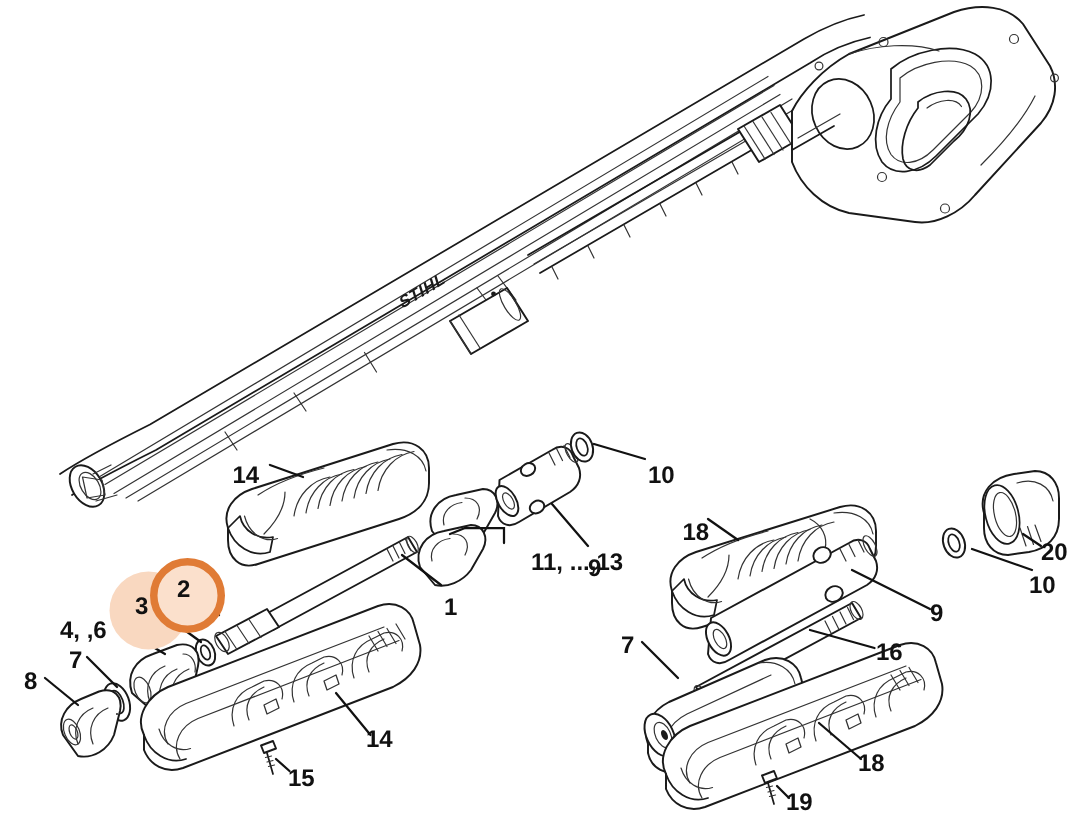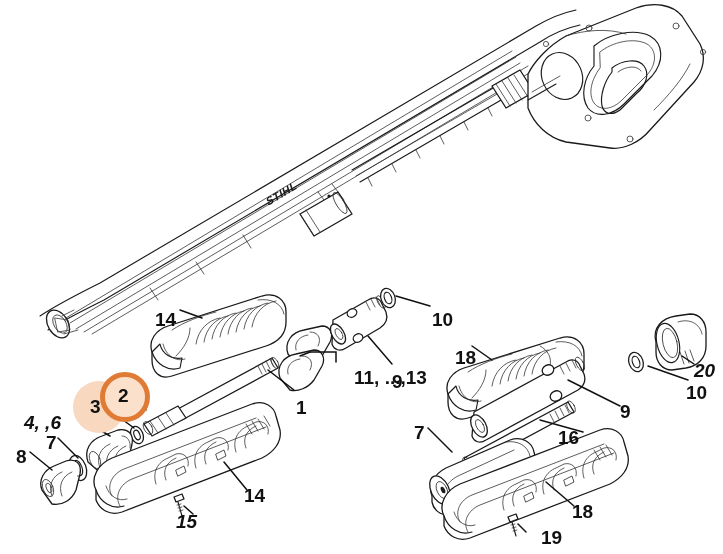--- a/index.html
+++ b/index.html
@@ -21,21 +21,21 @@
     position: absolute;
     left: 0;
     top: 0;
     width: 723px;
     height: 554px;
   }
   .callout {
     position: absolute;
     font-family: "Liberation Sans", sans-serif;
     font-weight: bold;
-    font-size: 19px;
+    font-size: 16px;
     color: #111111;
     line-height: 1;
     white-space: nowrap;
     user-select: none;
   }
   .hl-ring {
     position: absolute;
     border-radius: 50%;
     box-sizing: border-box;
   }
@@ -422,27 +422,27 @@
   <div class="hl-ring" id="target-ring" style="left:100px; top:372px; width:50px; height:50px;
               border:5px solid #e07b35; background:#fbe0cc;"></div>
 
   <span class="callout" style="left:155px; top:310px;">14</span>
   <span class="callout" style="left:432px; top:310px;">10</span>
   <span class="callout" style="left:392px; top:372px;">9</span>
   <span class="callout" style="left:296px; top:398px;">1</span>
   <span class="callout" style="left:354px; top:368px;">11, ...,13</span>
   <span class="callout" style="left:455px; top:348px;">18</span>
   <span class="callout" style="left:686px; top:383px;">10</span>
-  <span class="callout" style="left:694px; top:361px;font-style:italic;">20</span>
+  <span class="callout" style="left:694px; top:361px;">20</span>
   <span class="callout" style="left:118px; top:386px;">2</span>
   <span class="callout" style="left:90px;  top:397px;">3</span>
-  <span class="callout" style="left:24px;  top:413px;font-style:italic;">4, ,6</span>
+  <span class="callout" style="left:40px;  top:413px;">4, ,6</span>
   <span class="callout" style="left:46px;  top:433px;">7</span>
   <span class="callout" style="left:16px;  top:447px;">8</span>
   <span class="callout" style="left:620px; top:402px;">9</span>
-  <span class="callout" style="left:558px; top:428px;">16</span>
+  <span class="callout" style="left:584px; top:428px;">16</span>
   <span class="callout" style="left:414px; top:423px;">7</span>
   <span class="callout" style="left:244px; top:486px;">14</span>
-  <span class="callout" style="left:176px; top:512px;font-style:italic;">15</span>
+  <span class="callout" style="left:192px; top:512px;">15</span>
   <span class="callout" style="left:572px; top:502px;">18</span>
-  <span class="callout" style="left:524px; top:528px;margin-left:17px;">19</span>
+  <span class="callout" style="left:524px; top:528px;">19</span>
 
 </div>
 
 </body></html>

